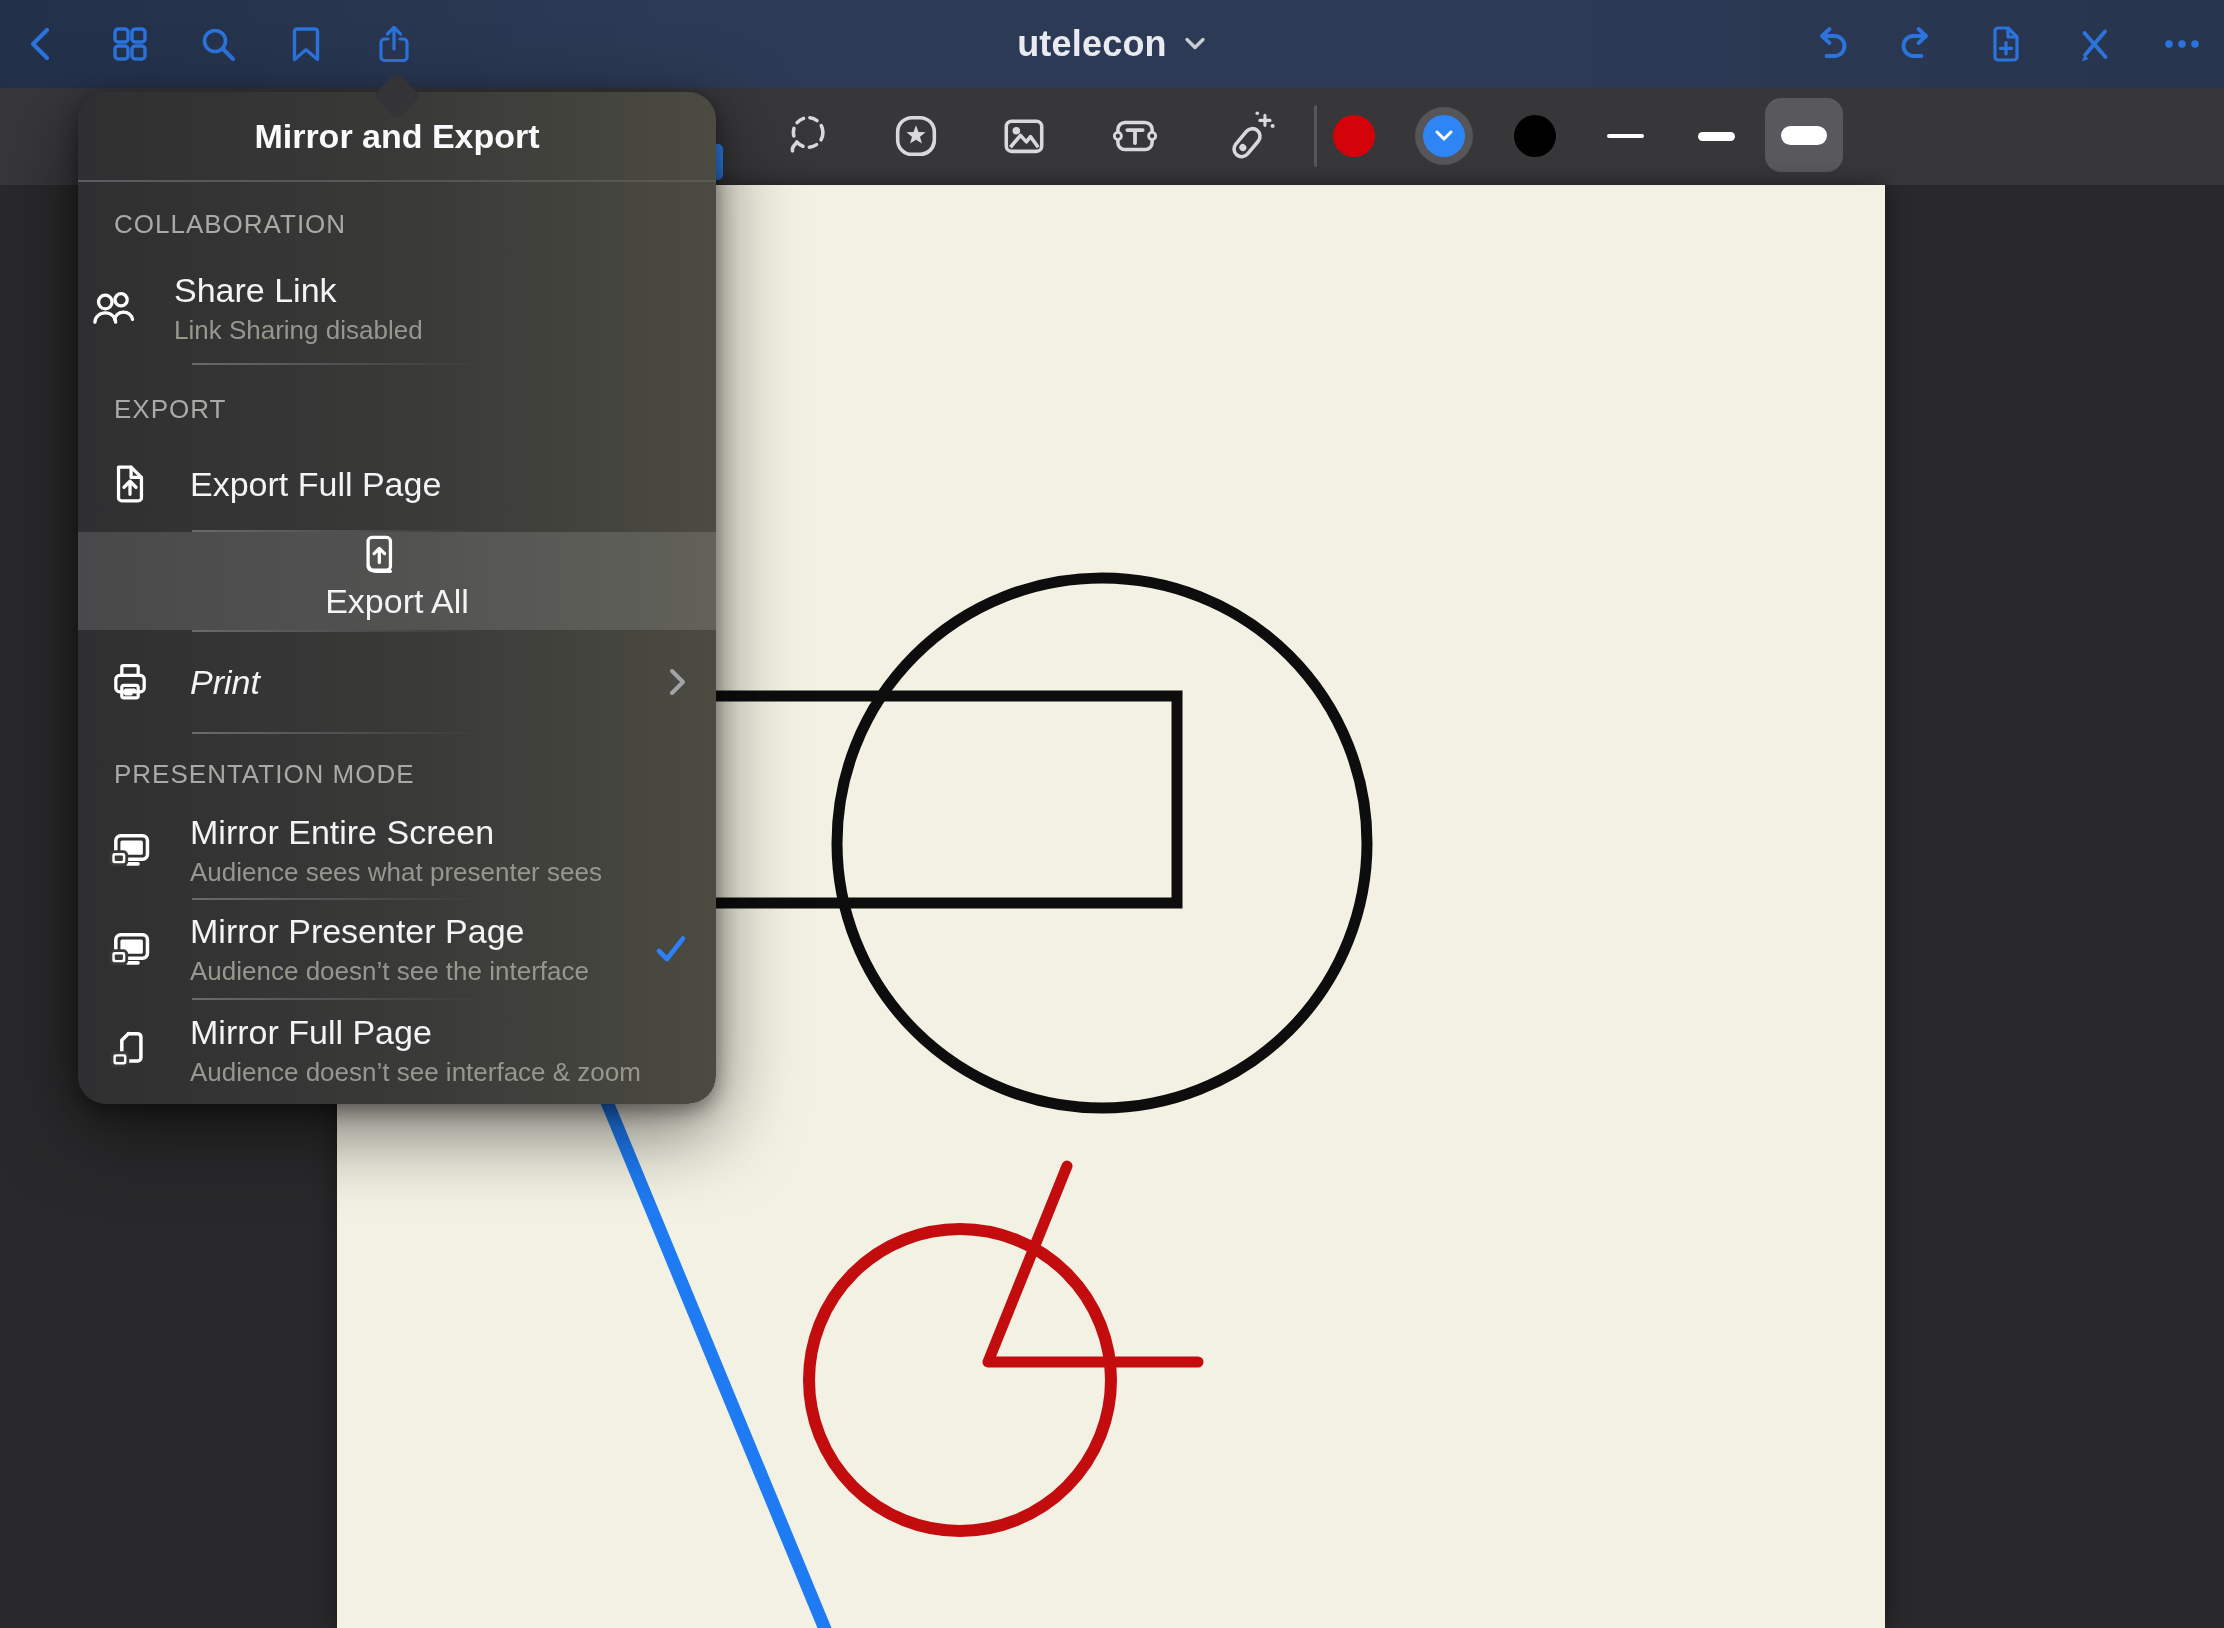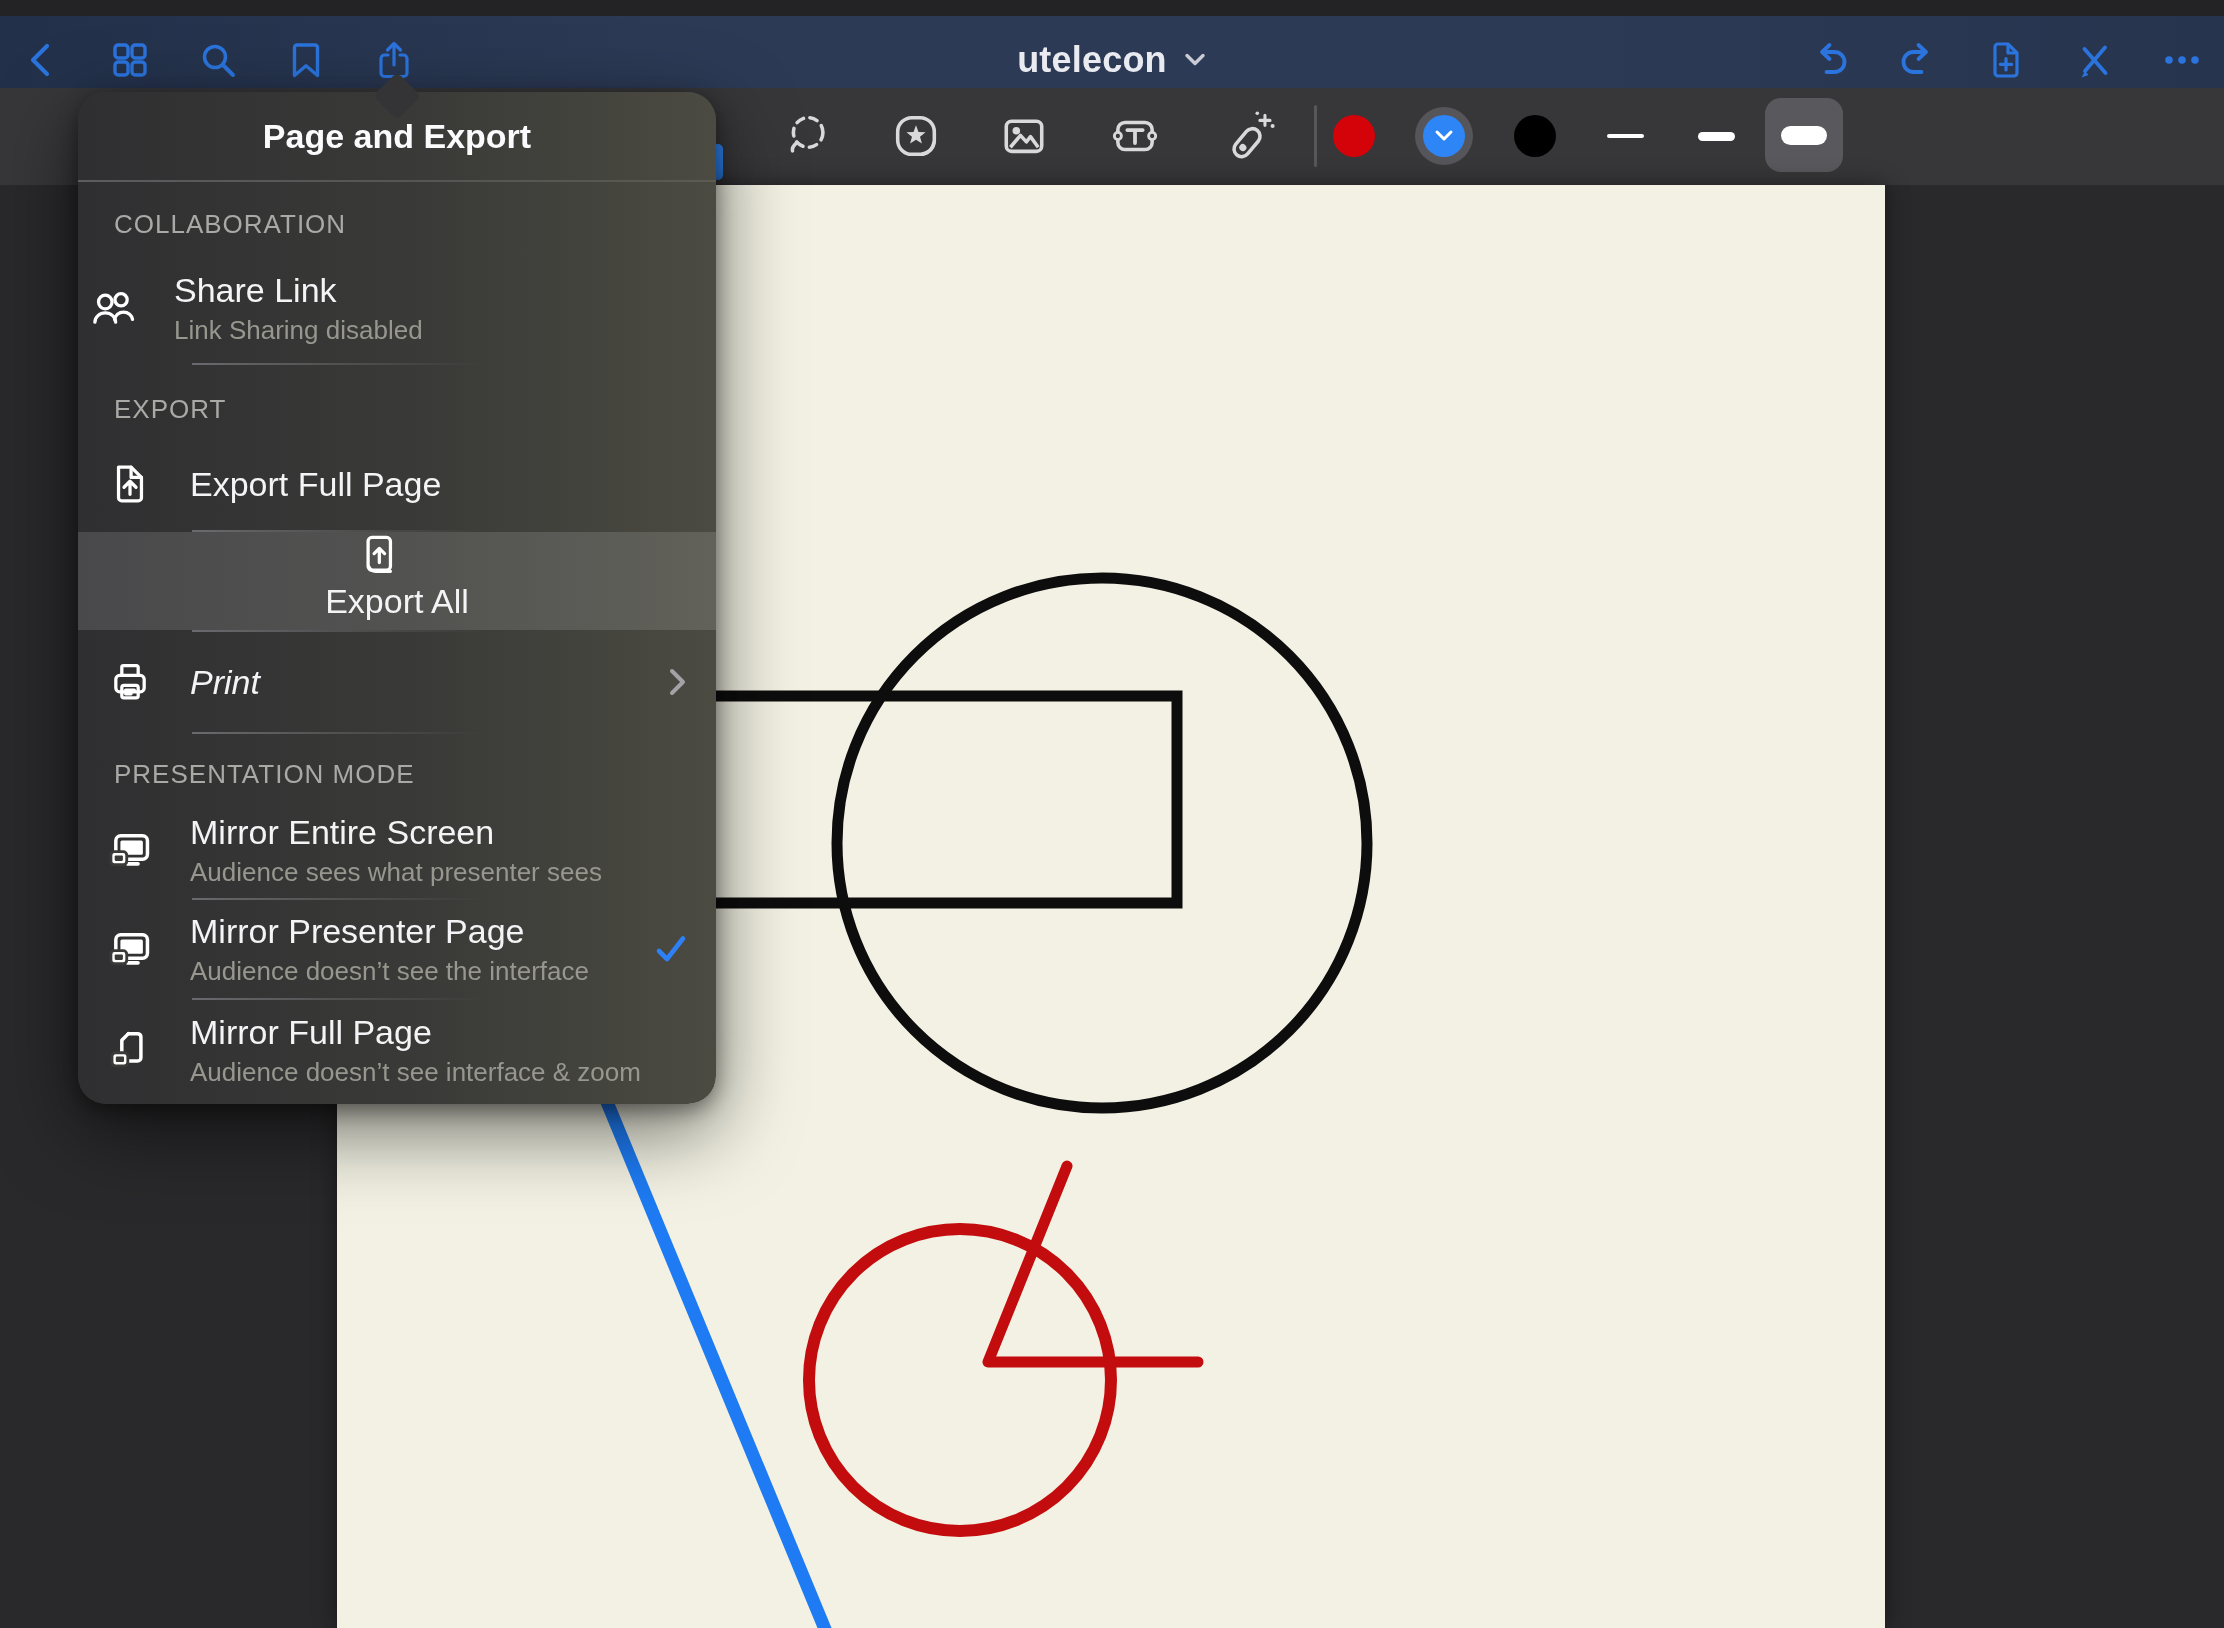--- a/index.html
+++ b/index.html
@@ -7,21 +7,20 @@
   .screen {
     position:relative; width:2224px; height:1628px; overflow:hidden;
     font-family:"Liberation Sans", sans-serif; background:#232325;
     -webkit-font-smoothing:antialiased;
   }
 
   
   .navbar {
     position:absolute; left:0; top:0; width:2224px; height:88px;
     background:linear-gradient(to right,#22304a,#2c3a55 30%,#2c3a55 70%,#27344e);
-    margin-top:16px;
   }
   .nav-left { position:absolute; left:20px; top:0; height:88px; display:flex; align-items:center; gap:44px; }
   .nav-right { position:absolute; right:20px; top:0; height:88px; display:flex; align-items:center; gap:44px; }
   .nav-btn { width:44px; height:44px; display:flex; align-items:center; justify-content:center; color:#2b74dd; }
   .nav-btn svg { display:block; }
   .nav-title {
     position:absolute; left:0; right:0; top:0; height:88px;
     display:flex; align-items:center; justify-content:center; gap:16px;
     color:#e9ebf1; font-size:36px; font-weight:700; letter-spacing:.2px;
   }
@@ -227,21 +226,21 @@
       <circle fill="none" stroke-linecap="round" cx="1102" cy="843" r="265" stroke="#0d0d0d" stroke-width="11"></circle>
       <rect fill="none" stroke-linejoin="miter" x="640" y="696" width="537" height="207" stroke="#0d0d0d" stroke-width="11"></rect>
       <line stroke-linecap="round" x1="607" y1="1102" x2="827" y2="1634" stroke="#1e7bf3" stroke-width="13"></line>
       <circle fill="none" cx="960" cy="1380" r="151" stroke="#c30c0e" stroke-width="12"></circle>
       <polyline fill="none" stroke-linecap="round" stroke-linejoin="round" points="1067,1166 988,1362 1198,1362" stroke="#c30c0e" stroke-width="11"></polyline>
     </svg>
   </div>
 
   <div class="popover">
     <div class="pop-inner">
-      <div class="pop-header">Page and Export</div>
+      <div class="pop-header">Mirror and Export</div>
       <div class="hr-full"></div>
 
       <div class="pop-label" style="height:70px;">COLLABORATION</div>
 
       <div class="pop-row" style="height:111px;padding-left:12px;">
         <div class="row-icon">
           <svg width="48" height="48" viewBox="0 0 44 44">
             <g fill="none" stroke="#fff" stroke-width="3" stroke-linecap="round">
               <circle cx="28.5" cy="14.5" r="5.6"></circle>
               <path d="M22.5 32.5 A8.3 7.6 0 0 1 39 32.5"></path>

